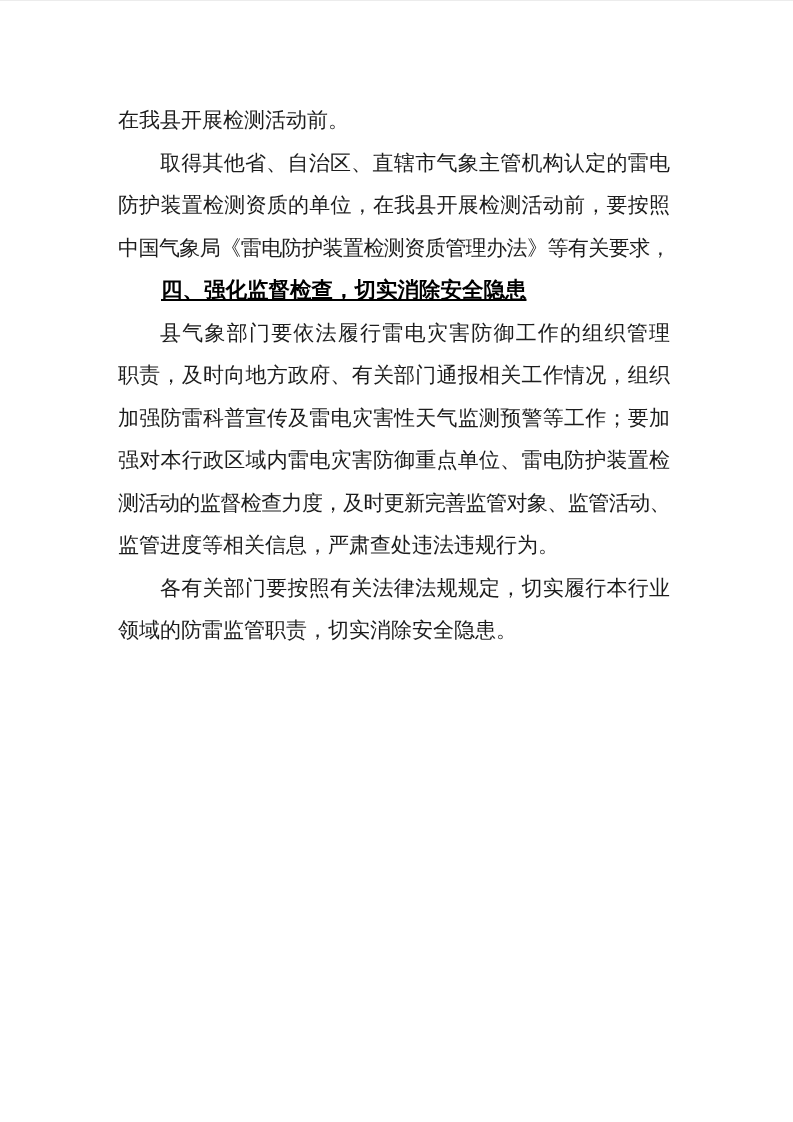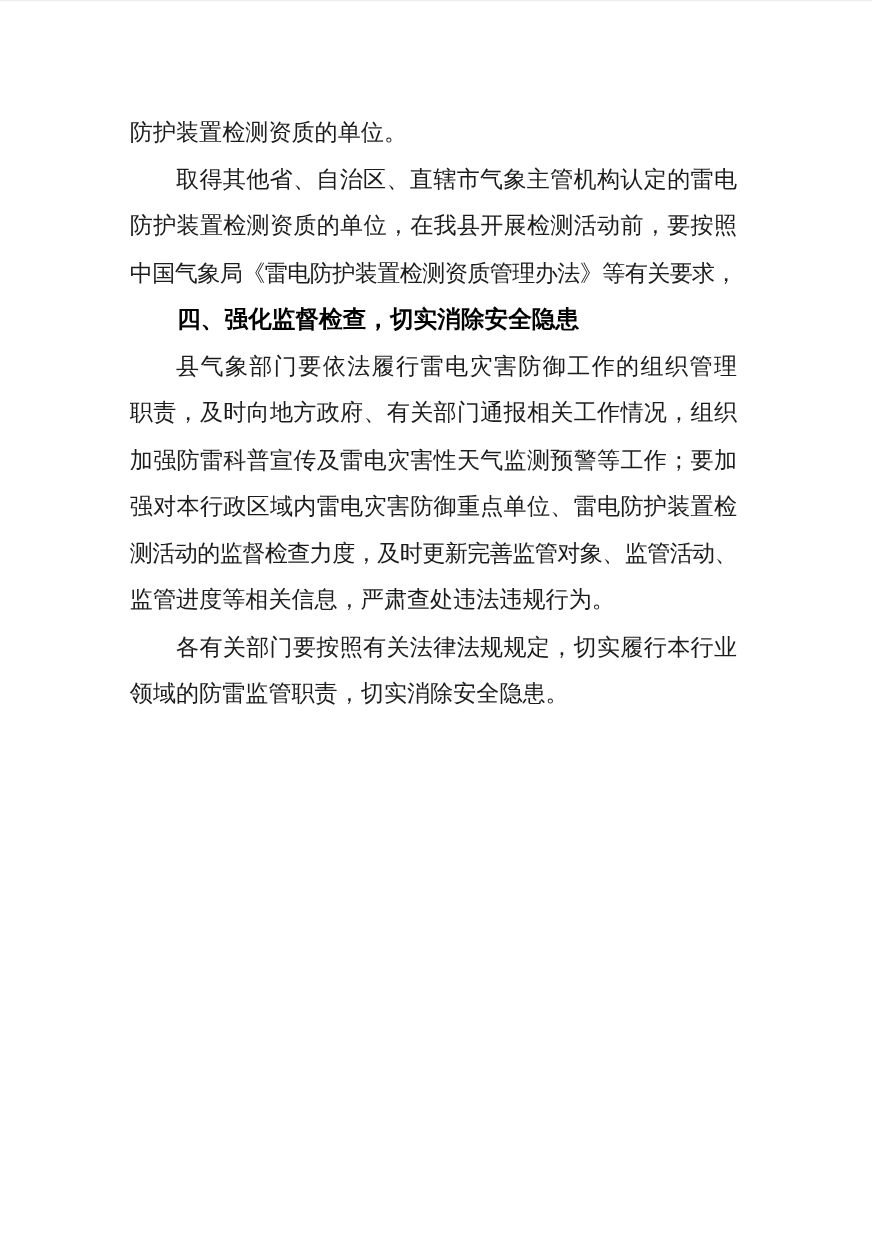--- a/index.html
+++ b/index.html
@@ -37,41 +37,42 @@
   }
   .body-text .line.tight {
     letter-spacing: -0.65px;
   }
   .body-text .line.heading {
     font-family: "Liberation Sans", "DejaVu Sans", sans-serif;
     font-weight: bold;
     color: #000000;
     font-size: 21.5px;
     text-align-last: left;
+    text-decoration: underline;
   }
   .signature-block {
     margin-top: 134px;
     font-size: 21px;
     line-height: 45px;
   }
   .sig-name {
     text-align: right;
     padding-right: 53px;
   }
   .sig-date {
     text-align: right;
     padding-right: 28px;
   }
 </style>
 </head>
 <body>
 
 <div class="page">
   <div class="body-text">
-    <div class="line end">防护装置检测资质的单位。</div>
+    <div class="line end">在我县开展检测活动前。</div>
 
     <div class="line fill first">取得其他省、自治区、直辖市气象主管机构认定的雷电</div>
     <div class="line fill">防护装置检测资质的单位，在我县开展检测活动前，要按照</div>
     <div class="line fill tight">中国气象局《雷电防护装置检测资质管理办法》等有关要求，</div>
 
     <div class="line heading first">四、强化监督检查，切实消除安全隐患</div>
 
     <div class="line fill first">县气象部门要依法履行雷电灾害防御工作的组织管理</div>
     <div class="line fill">职责，及时向地方政府、有关部门通报相关工作情况，组织</div>
     <div class="line fill">加强防雷科普宣传及雷电灾害性天气监测预警等工作；要加</div>

